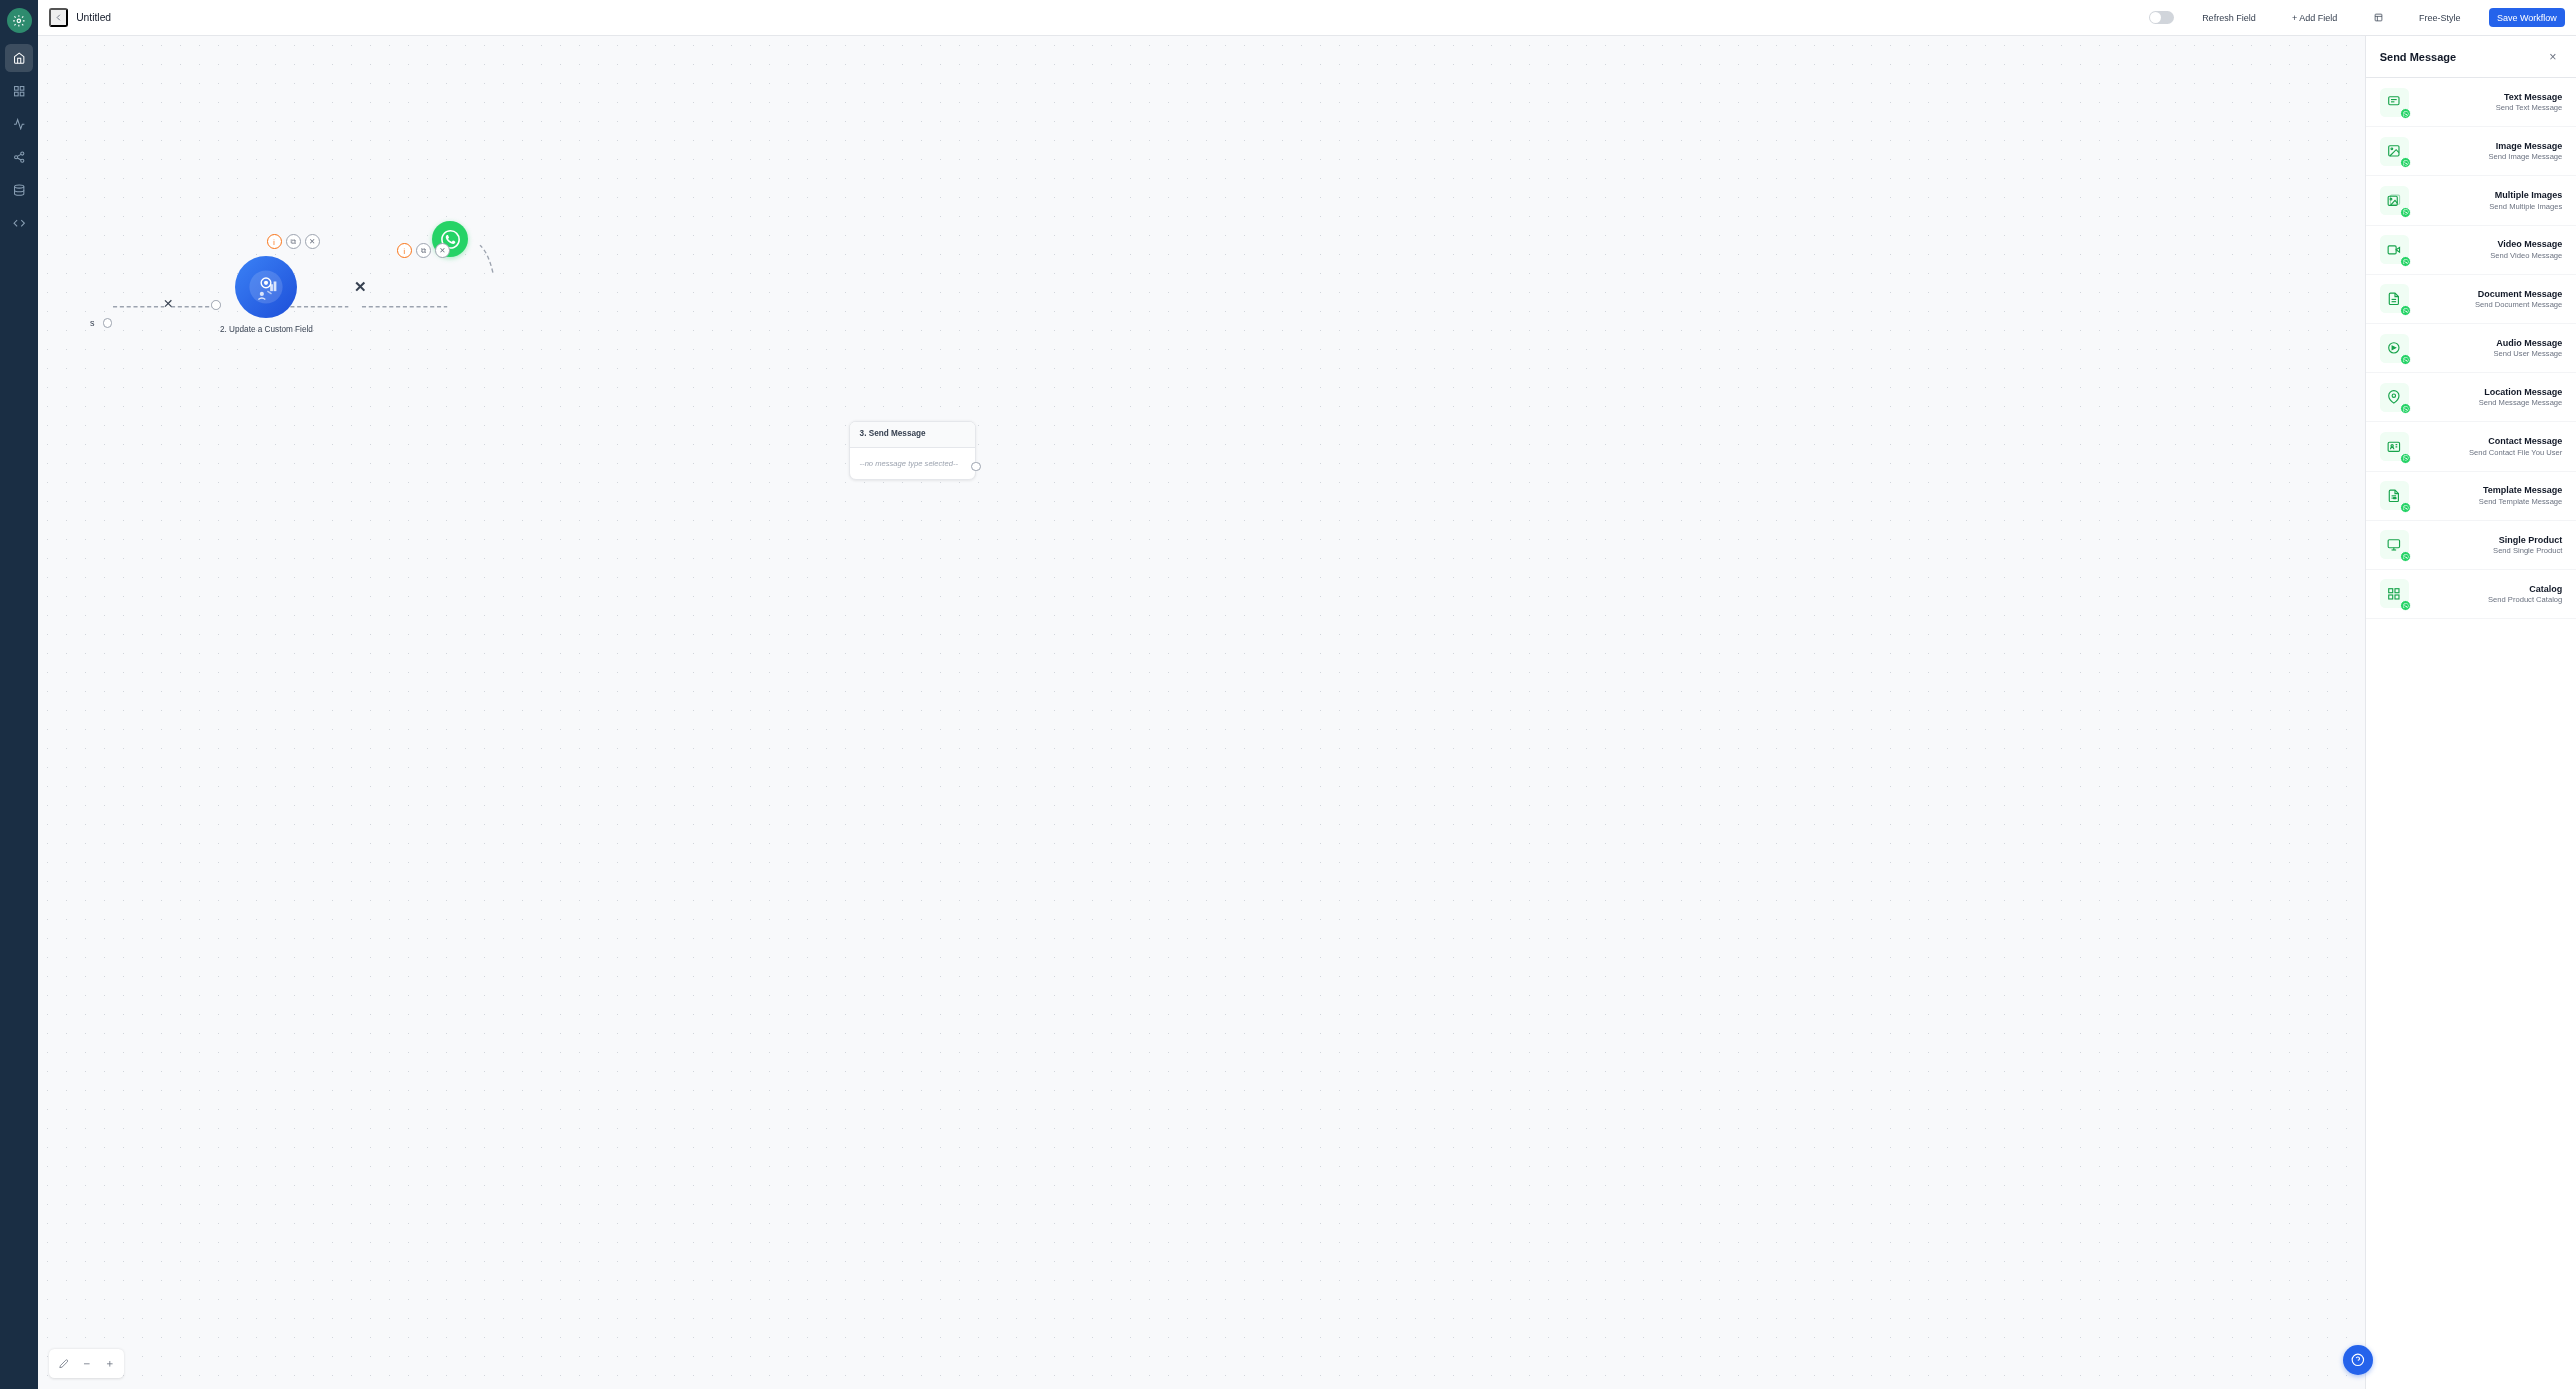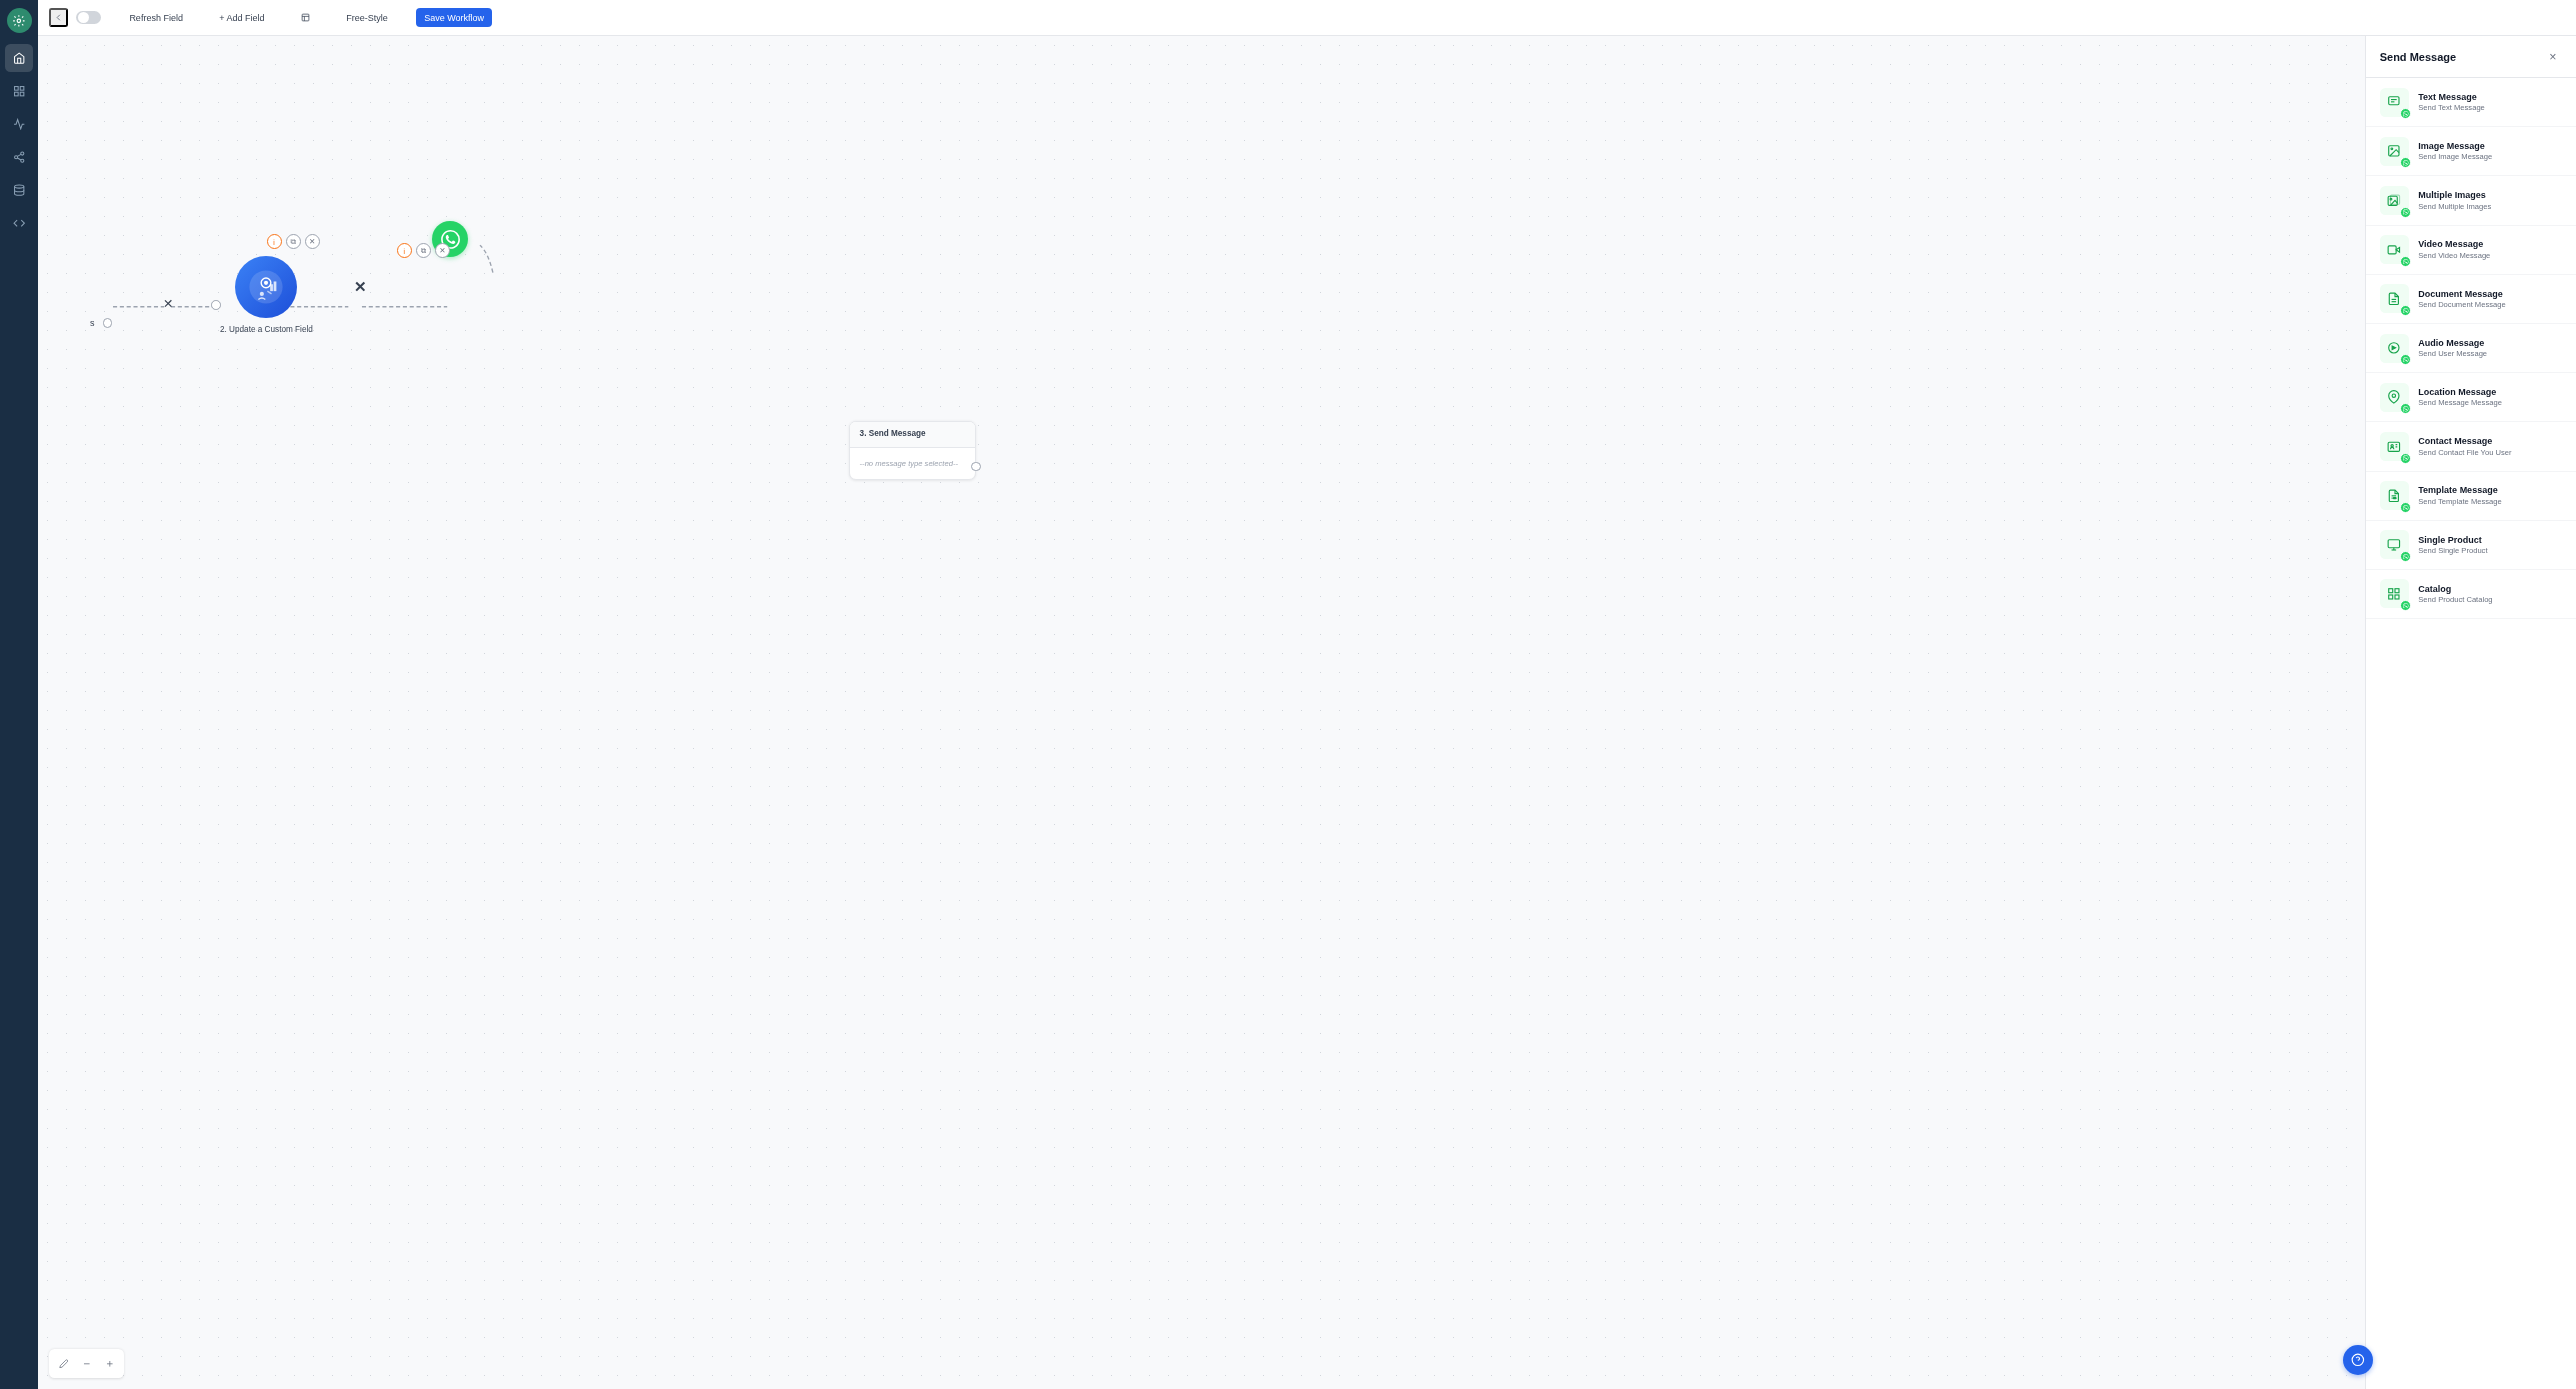--- a/index.html
+++ b/index.html
@@ -266,20 +266,21 @@
       overflow-y: auto;
       flex: 1;
     }
     .panel-item {
       display: flex;
       align-items: center;
       padding: 9.6px 13.7px;
       border-bottom: 0.7px solid #f3f4f6;
       cursor: pointer;
       gap: 9.6px;
+      text-align: right;
     }
     .panel-item-icon {
       width: 29px; height: 29px;
       background: #f0fdf4;
       border-radius: 5.5px;
       display: flex; align-items: center; justify-content: center;
       flex-shrink: 0;
       position: relative;
     }
     .panel-item-icon svg {
@@ -418,20 +419,21 @@
 </div>
 
 <div class="main-area">
 
   <div class="topbar">
     <button class="topbar-back">
       <svg width="11" height="11" viewBox="0 0 24 24" fill="none" stroke="currentColor" stroke-width="2">
         <polyline points="15,18 9,12 15,6"></polyline>
       </svg>
     </button>
+    <span class="topbar-title">Untitled</span>
     <div class="topbar-actions">
       <div class="toggle-switch"></div>
       <button class="topbar-btn">Refresh Field</button>
       <button class="topbar-btn">+ Add Field</button>
       <button class="topbar-btn">
         <svg width="9" height="9" viewBox="0 0 24 24" fill="none" stroke="currentColor" stroke-width="2">
           <rect x="3" y="3" width="18" height="18" rx="2"></rect>
             <line x1="3" y1="9" x2="21" y2="9"></line>
             <line x1="9" y1="21" x2="9" y2="9"></line>
         </svg>

